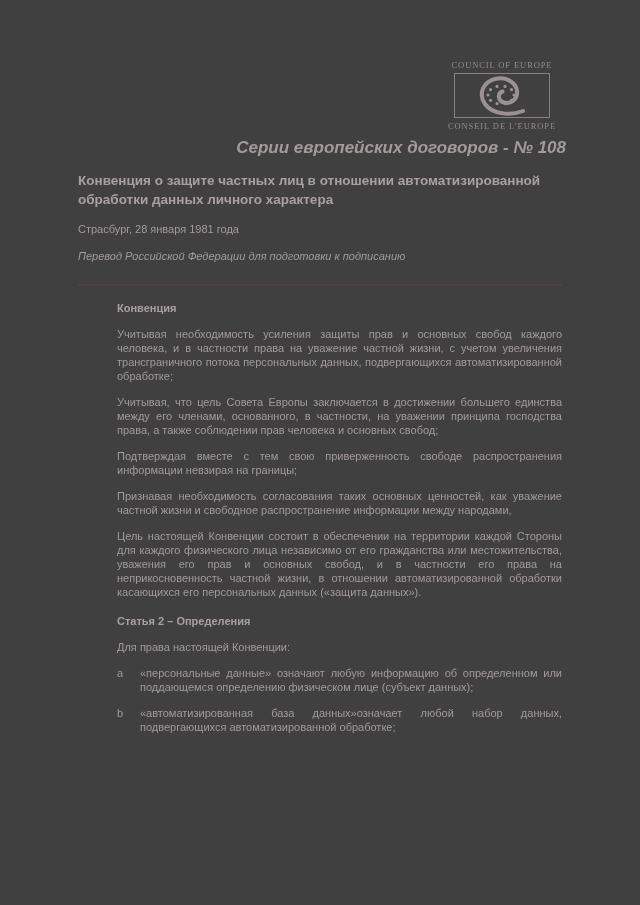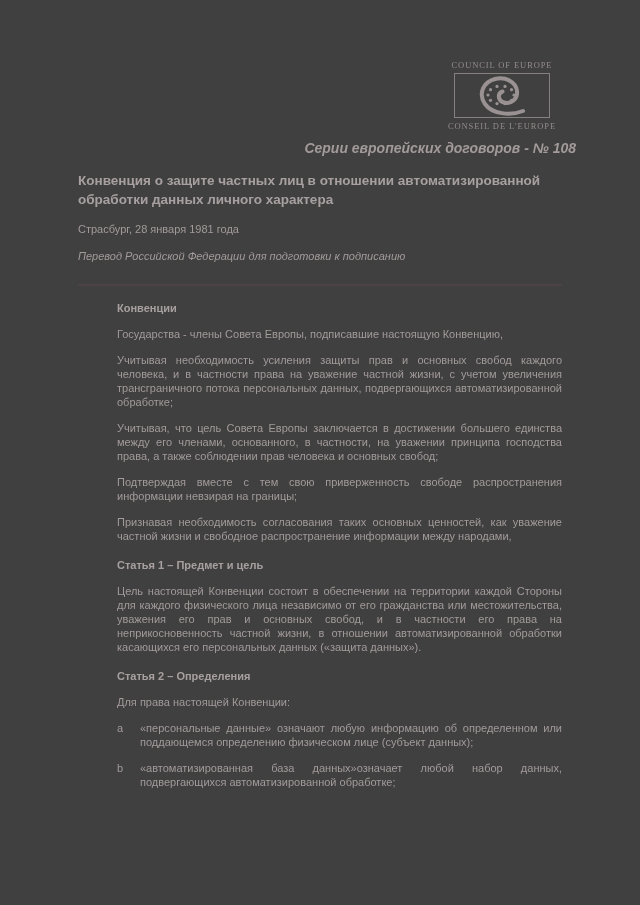--- a/index.html
+++ b/index.html
@@ -40,22 +40,22 @@
     margin: 3px auto 3px;
     border: 1px solid #878080;
     display: flex;
     align-items: center;
     justify-content: center;
     box-sizing: border-box;
   }
   .series-line {
     position: absolute;
     top: 141px;
-    right: 64px;
-    font-size: 14px;
+    right: 74px;
+    font-size: 17px;
     font-weight: bold;
     font-style: italic;
     color: #a39a9a;
     white-space: nowrap;
   }
   
   .main {
     position: absolute;
     left: 78px;
     top: 172px;
@@ -137,30 +137,28 @@
   <div class="main">
 
     <h1 class="doc-title">Конвенция о защите частных лиц в отношении автоматизированной обработки данных личного характера</h1>
 
     <p class="place-date">Страсбург, 28 января 1981 года</p>
 
     <p class="translation-note">Перевод Российской Федерации для подготовки к подписанию</p>
 
     <hr class="rule">
 
-    <h2 class="h-bold ind">Конвенции</h2>
+    <h2 class="h-bold ind">Конвенция</h2>
 
-    <p class="para no-just">Государства - члены Совета Европы, подписавшие настоящую Конвенцию,</p>
     <p class="para">Учитывая необходимость усиления защиты прав и основных свобод каждого человека, и в частности права на уважение частной жизни, с учетом увеличения трансграничного потока персональных данных, подвергающихся автоматизированной обработке;</p>
     <p class="para">Учитывая, что цель Совета Европы заключается в достижении большего единства между его членами, основанного, в частности, на уважении принципа господства права, а также соблюдении прав человека и основных свобод;</p>
     <p class="para">Подтверждая вместе с тем свою приверженность свободе распространения информации невзирая на границы;</p>
     <p class="para">Признавая необходимость согласования таких основных ценностей, как уважение частной жизни и свободное распространение информации между народами,</p>
 
 
-    <h3 class="h-bold ind">Статья 1 – Предмет и цель</h3>
 
     <p class="para">Цель настоящей Конвенции состоит в обеспечении на территории каждой Стороны для каждого физического лица независимо от его гражданства или местожительства, уважения его прав и основных свобод, и в частности его права на неприкосновенность частной жизни, в отношении автоматизированной обработки касающихся его персональных данных («защита данных»).</p>
 
     <h3 class="h-bold ind">Статья 2 – Определения</h3>
 
     <p class="para no-just">Для права настоящей Конвенции:</p>
 
     <div class="list-item">
       <span class="list-marker">a</span>
       <span class="list-text">«персональные данные» означают любую информацию об определенном или поддающемся определению физическом лице (субъект данных);</span>

